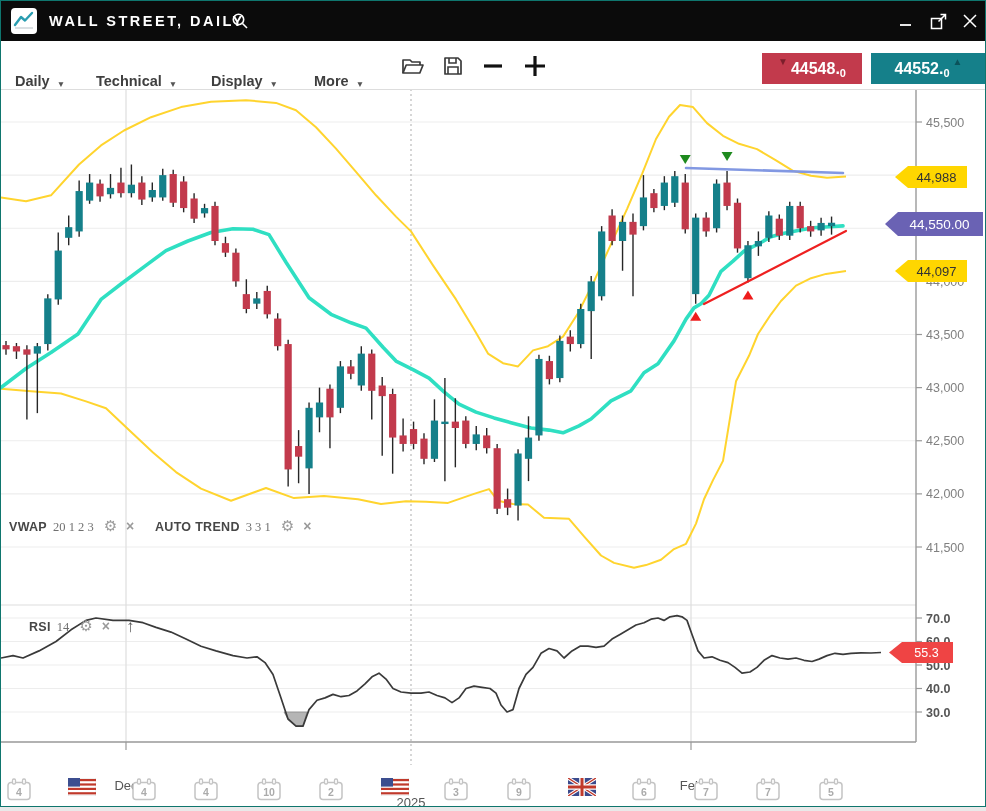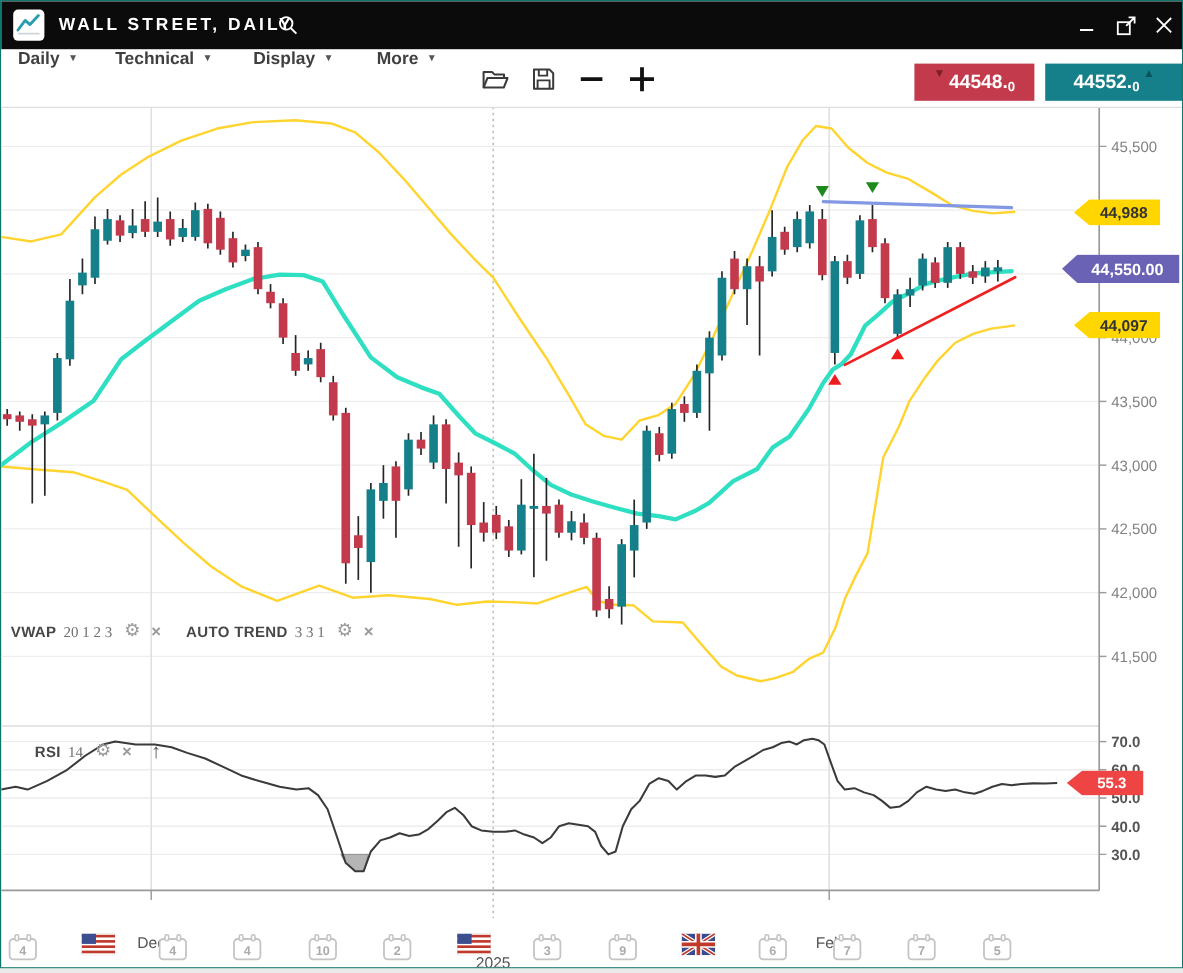--- a/index.html
+++ b/index.html
@@ -9,21 +9,21 @@
   .titlebar{position:absolute;left:0;top:0;width:986px;height:40px;background:#0b0b0b;z-index:30;}
   .logo{position:absolute;left:10px;top:7px;width:26px;height:26px;background:#fff;border-radius:4px;}
   .title{position:absolute;left:48px;top:0;height:40px;line-height:40px;color:#fff;
          font-size:14.5px;font-weight:700;letter-spacing:2.5px;}
   .search{position:absolute;left:230px;top:11px;width:18px;height:18px;cursor:pointer;}
   .wincontrols{position:absolute;right:8px;top:0;height:40px;display:flex;align-items:center;gap:14px;}
   .wbtn{width:18px;height:18px;display:flex;align-items:center;justify-content:center;cursor:pointer;}
   
   .toolbar{position:absolute;left:0;top:40px;width:986px;height:48px;background:#fff;
            border-bottom:1px solid #ddd;z-index:29;}
-  .dd{position:absolute;top:0;height:48px;display:flex;align-items:flex-start;background:none;border:none;
+  .dd{position:absolute;top:0;height:48px;display:flex;align-items:flex-end;background:none;border:none;
       font-family:"Liberation Sans",sans-serif;font-size:14.5px;font-weight:700;color:#3f3f3f;cursor:pointer;padding:0;}
   .dd .caret{font-size:8.5px;color:#555;margin-left:7px;padding-top:2px;}
   .tbtn{position:absolute;top:12px;width:26px;height:26px;display:flex;align-items:center;justify-content:center;cursor:pointer;background:none;border:none;padding:0;}
   .cp-label{position:absolute;left:600px;top:0;height:48px;line-height:48px;font-size:13.5px;
             letter-spacing:1.3px;color:#5a5a5a;font-weight:600;}
   .pbadge{position:absolute;top:52px;height:31px;display:flex;align-items:center;justify-content:center;
           color:#fff;font-size:16px;font-weight:700;z-index:31;cursor:pointer;}
   .pbadge .dec{font-size:11px;align-self:flex-end;padding-bottom:5px;}
   .pbadge .arr{font-size:10px;line-height:10px;}
   .bid{left:761px;width:100px;}
@@ -32,21 +32,21 @@
   .ask .arr{color:#0b525b;align-self:flex-start;padding:4px 0 0 3px;}
   
   svg.chart{position:absolute;left:0;top:0;z-index:1;}
   .ind{position:absolute;z-index:5;font-size:12.5px;color:#707070;display:flex;white-space:nowrap;}
   .ind .nm{font-weight:700;color:#474747;letter-spacing:.3px;}
   .ind .pr{margin-left:6px;font-family:Liberation Serif, serif;}
   .ind .gear{margin-left:10px;color:#9a9a9a;font-size:15px;cursor:pointer;line-height:12px;}
   .ind .xx{margin-left:9px;color:#9a9a9a;font-size:14px;font-weight:700;cursor:pointer;line-height:12px;}
   .ind .up{margin-left:16px;color:#555;font-size:17px;cursor:pointer;line-height:14px;}
   .axis-badge{position:absolute;z-index:6;display:flex;align-items:center;justify-content:center;
-              padding-left:11px;box-sizing:border-box;font-weight:700;
+              padding-left:11px;box-sizing:border-box;font-weight:400;
               clip-path:polygon(0 50%,13px 0,100% 0,100% 100%,13px 100%);}
   .mlabel{position:absolute;z-index:4;font-size:13px;color:#555;text-align:center;margin-top:28px;}
   .events{position:absolute;left:0;top:777px;width:986px;height:28px;z-index:4;}
   .evt{position:absolute;top:0;cursor:pointer;}
 </style>
 </head>
 <body>
 
 <div class="window">
 

